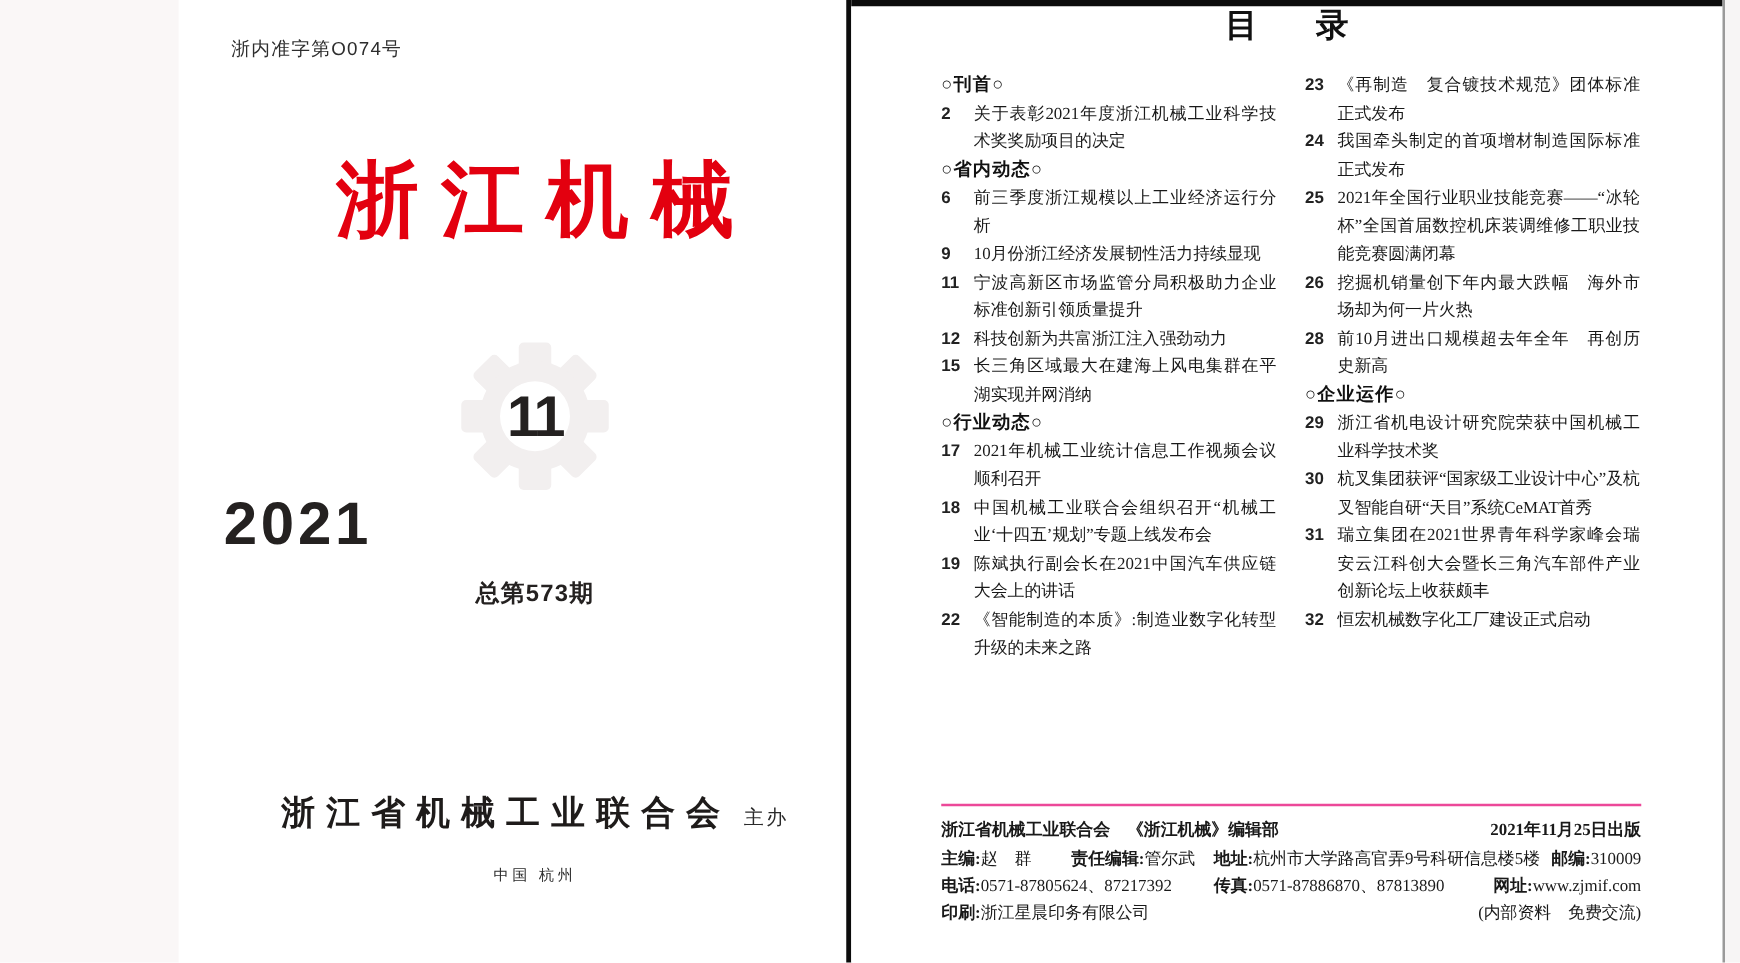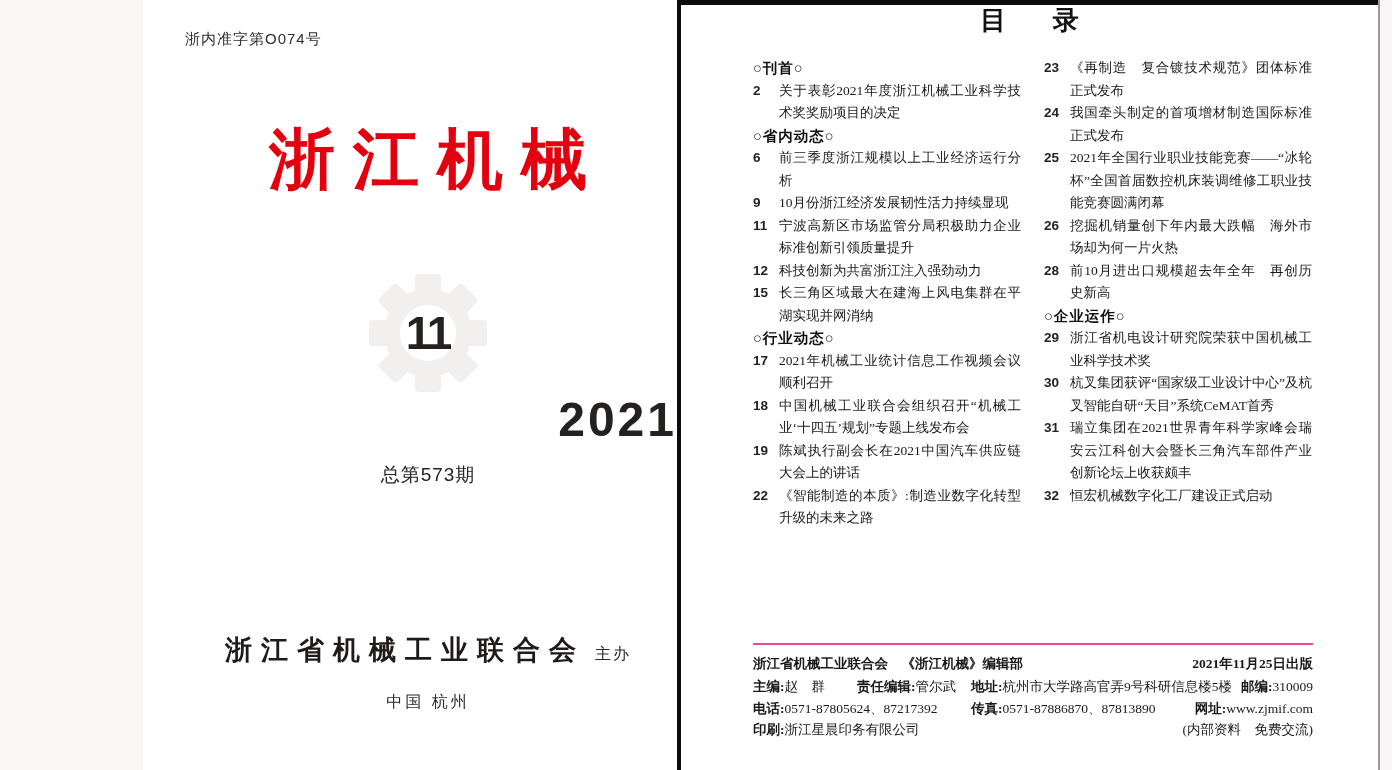--- a/index.html
+++ b/index.html
@@ -28,42 +28,42 @@
   }
   .cover-inner{position:absolute;left:36px;top:0;right:0;bottom:0;}
   .cover-title{
     position:absolute;top:120px;left:0;right:0;text-align:center;
     font-family:"DejaVu Serif", serif;font-weight:bold;
     font-size:66px;line-height:1.2;letter-spacing:18px;
     color:#e3000f;white-space:nowrap;text-indent:18px;
   }
   .gear-wrap{position:absolute;top:272px;left:50%;margin-left:-61px;width:122px;height:122px;}
   .cover-year{
-    position:absolute;top:392px;left:0;right:0;text-align:right;
+    position:absolute;top:392px;left:0;right:0;text-align:left;
     font-family:"Liberation Sans", sans-serif;font-weight:bold;
     font-size:48px;letter-spacing:3px;color:#242120;
   }
   .cover-issue{
     position:absolute;top:462px;left:0;right:0;text-align:center;
-    font-family:"Liberation Sans", sans-serif;font-weight:normal;
+    font-family:"Liberation Sans", sans-serif;font-weight:bold;
     font-size:19px;letter-spacing:1px;color:#242120;
   }
   .cover-organizer{
     position:absolute;top:632px;left:0;right:0;text-align:center;white-space:nowrap;
     font-family:"DejaVu Serif", serif;font-weight:bold;
     font-size:27px;letter-spacing:9px;color:#1e1b1a;
   }
   .cover-organizer .role{
     font-family:Liberation Mono, monospace;font-weight:normal;
     font-size:16px;letter-spacing:2px;margin-left:10px;color:#2a2a2a;
   }
   .cover-location{
     position:absolute;top:692px;left:0;right:0;text-align:center;
     font-family:"Liberation Sans", sans-serif;
-    font-size:16px;letter-spacing:3px;color:#2a2a2a;
+    font-size:12px;letter-spacing:3px;color:#2a2a2a;
   }
 
   
   .toc-title{
     margin-top:-2px;text-align:center;
     font-size:26px;font-weight:600;letter-spacing:20px;text-indent:20px;
     color:#111;
   }
   .toc-cols{
     position:absolute;left:72px;top:52px;width:559px;

